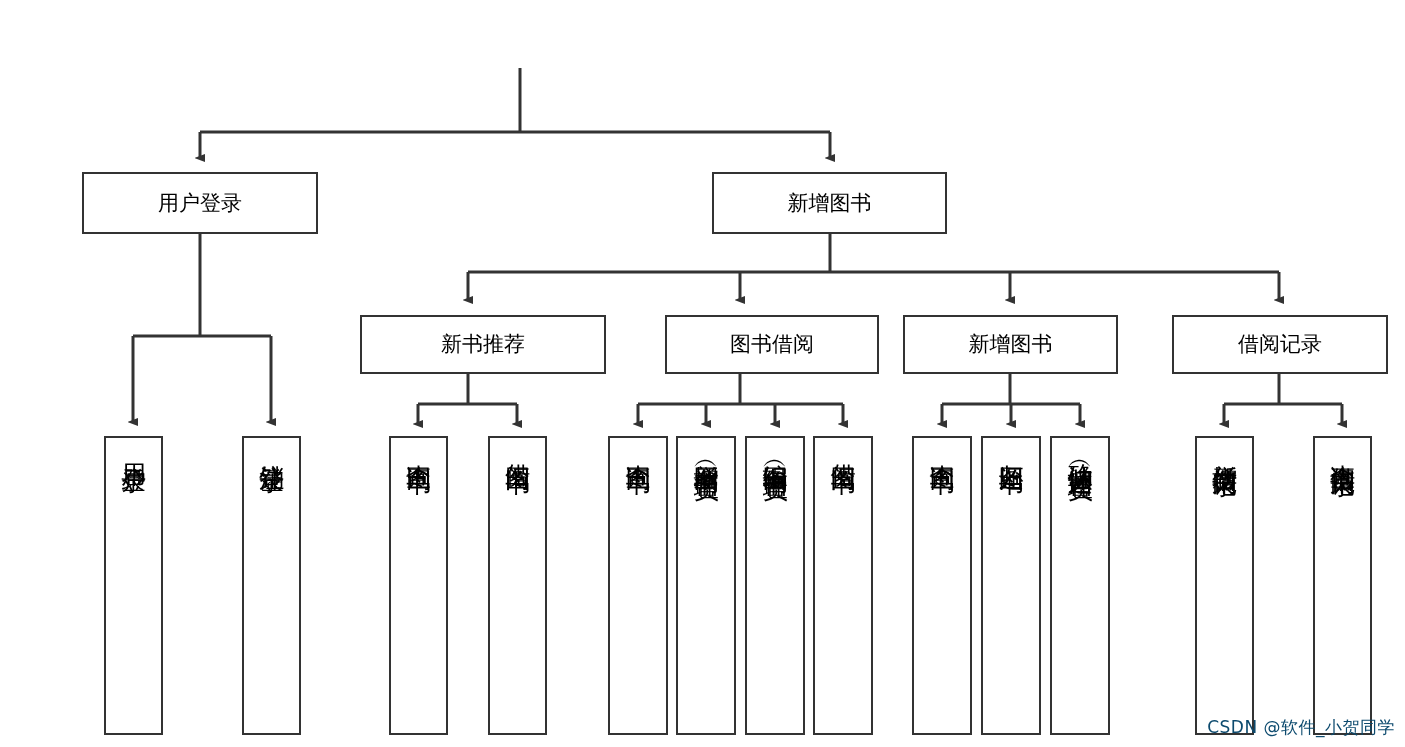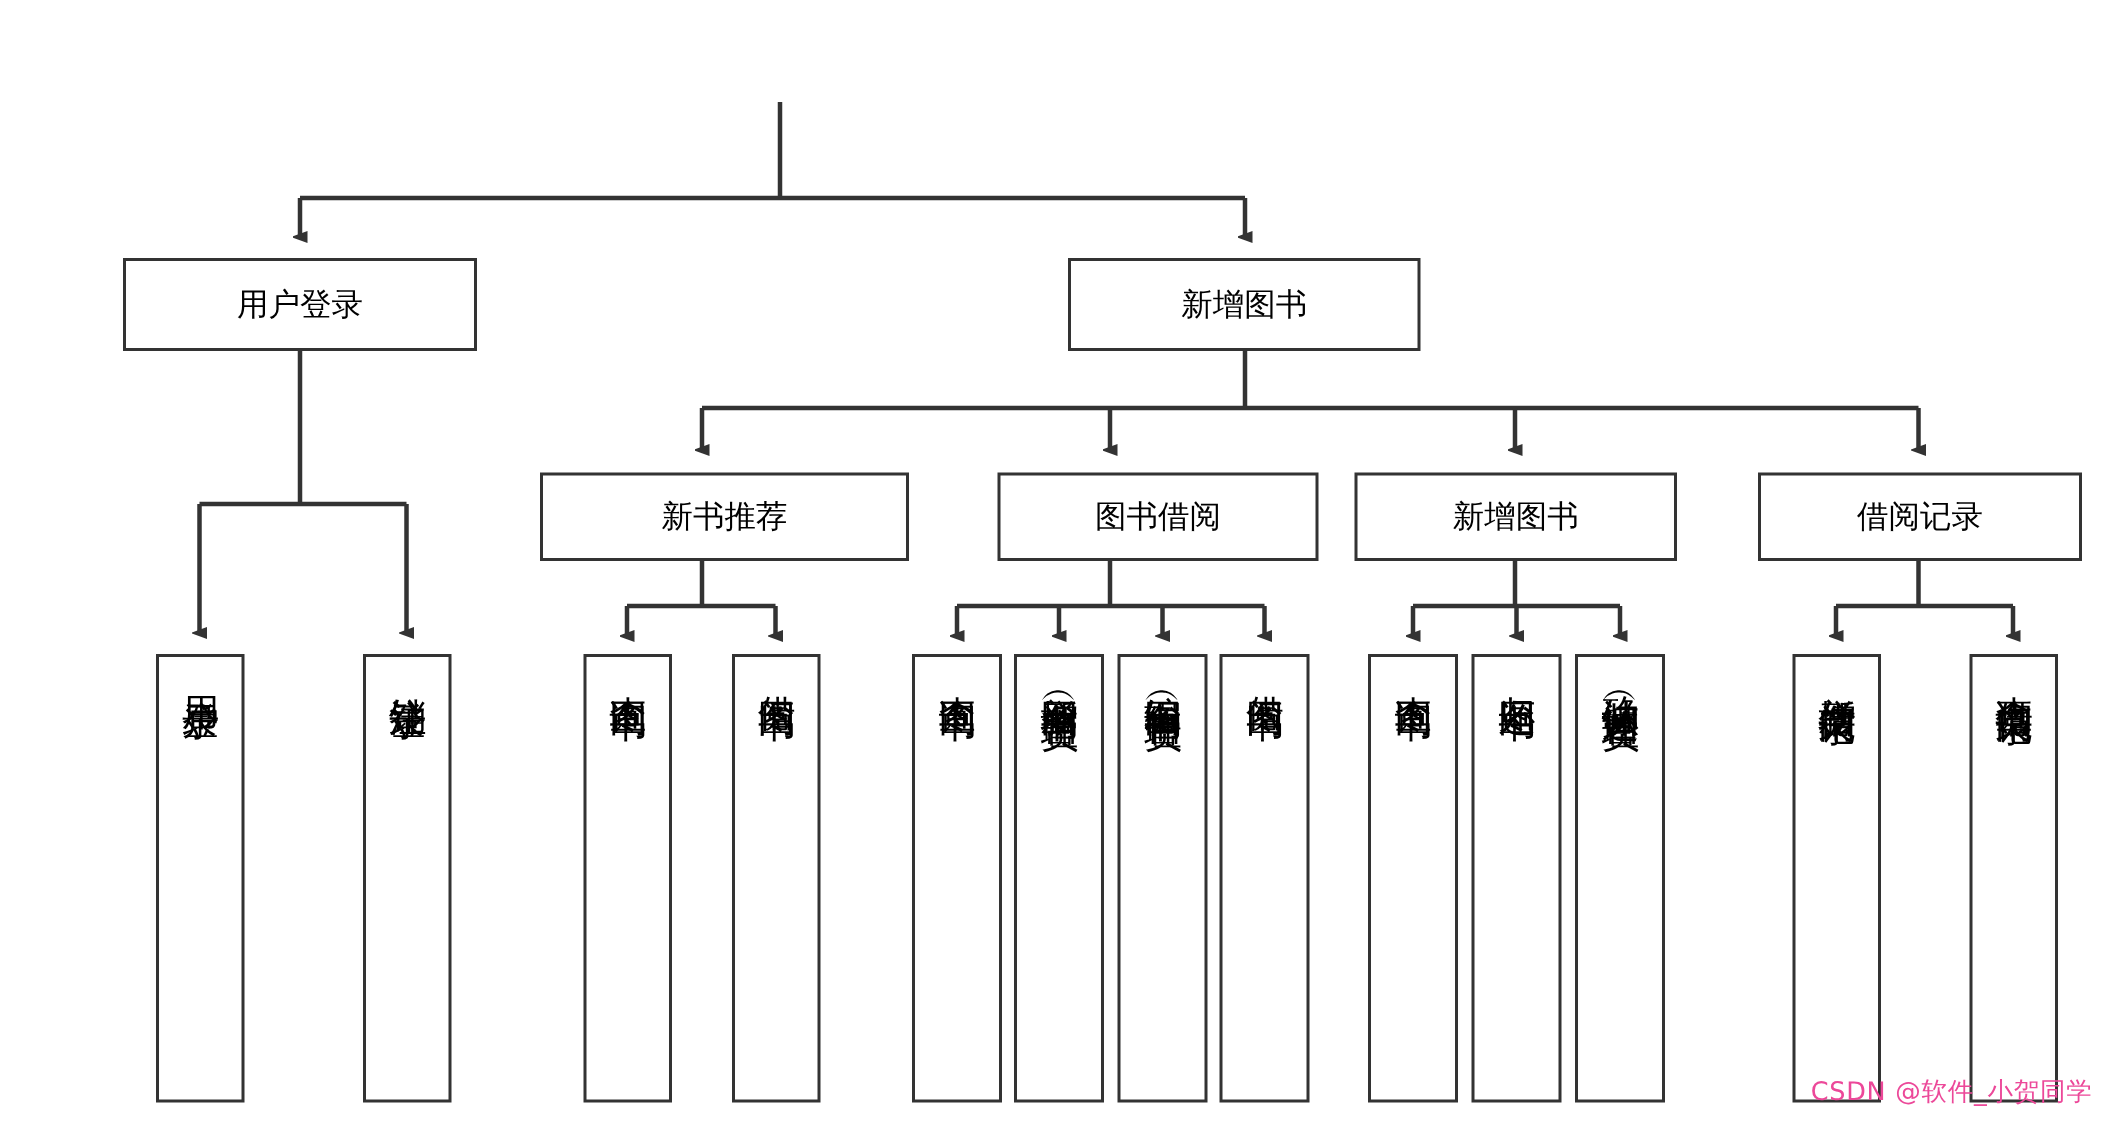--- a/index.html
+++ b/index.html
@@ -59,21 +59,21 @@
     font-size: 25px;
     line-height: 1.02;
     letter-spacing: 2px;
     white-space: nowrap;
   }
   .watermark {
     position: absolute;
     right: 10px;
     bottom: 8px;
     font-size: 17px;
-    color: #ec4899;
+    color: #0c4a6e;
     letter-spacing: 0.5px;
     z-index: 5;
     user-select: none;
     white-space: nowrap;
   }
 </style>
 </head>
 <body>
 
 <div id="diagram-root">

